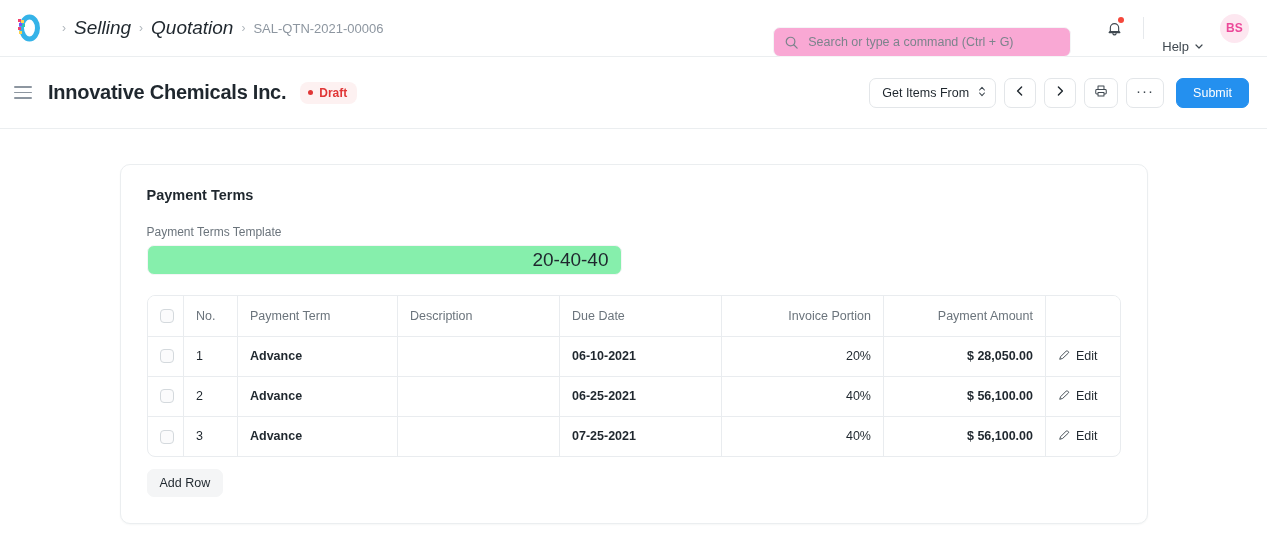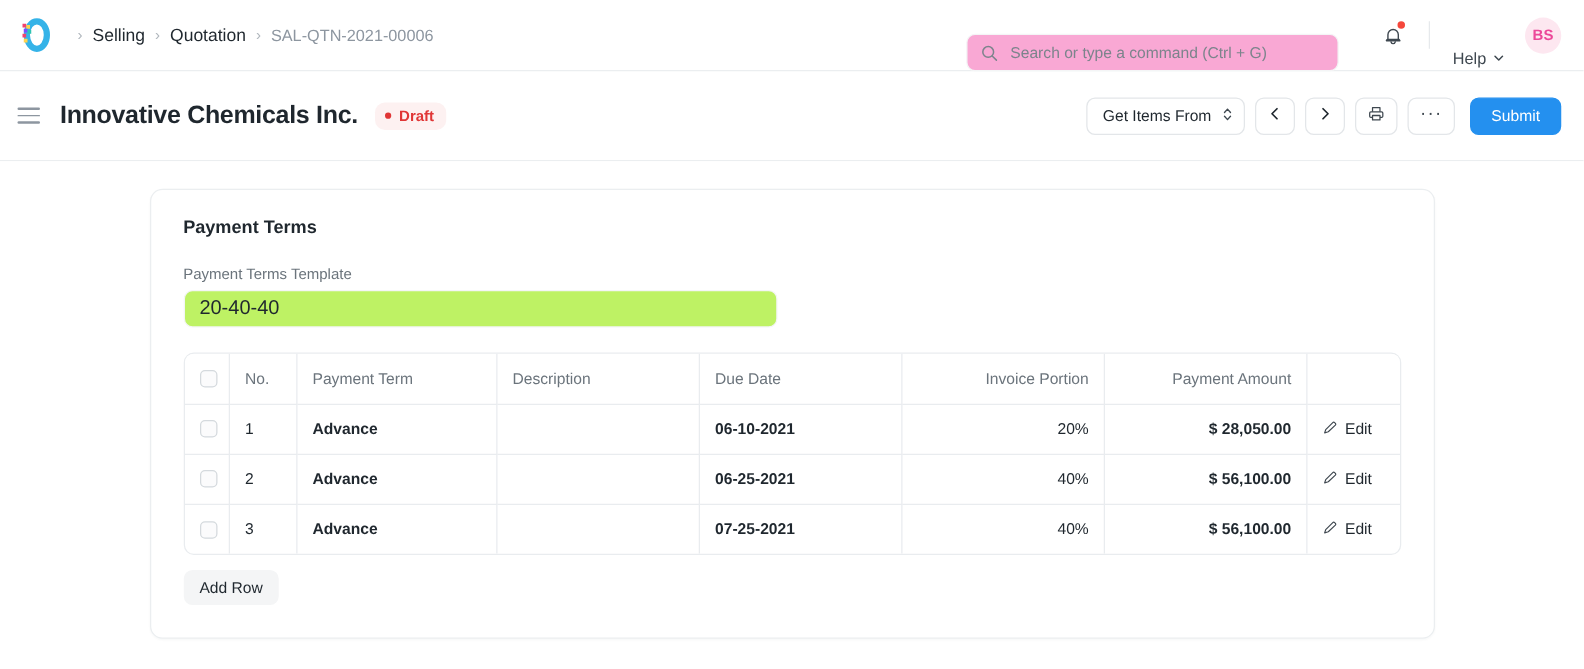--- a/index.html
+++ b/index.html
@@ -43,21 +43,22 @@
   }
   .bc-sep {
     color: #b0b7bd;
     font-size: 12px;
     margin: 0 8px;
     line-height: 1;
   }
   .bc-link {
     color: #1f272e;
     text-decoration: none;
-    font-size: 14px;
+    font-size: 19px;
+    font-style: italic;
   }
   .bc-current {
     color: #8d96a0;
     font-size: 13px;
   }
 
   .nav-right {
     margin-left: auto;
     display: flex;
     align-items: center;
@@ -230,21 +231,21 @@
   
   .page-body {
     background: #ffffff;
     height: calc(535px - 57px - 72px);
     padding: 22px 0 0 0;
     overflow: hidden;
   }
 
   .form-card {
     width: 1028px;
-    margin: 0 auto;
+    margin: 13px auto;
     background: #ffffff;
     border: 1px solid #ebeef0;
     border-radius: 10px;
     padding: 22px 26px 26px 26px;
     box-shadow: 0 1px 2px rgba(25,39,52,0.04);
   }
 
   .section-title {
     font-size: 14.5px;
     font-weight: 700;
@@ -254,29 +255,30 @@
 
   .field-label {
     font-size: 12px;
     color: #6b747c;
     margin-bottom: 6px;
   }
 
   .field-control {
     width: 475px;
     height: 30px;
-    background: #bef264;
+    background: #86efac;
     border: 1px solid #f4f5f6;
     border-radius: 7px;
     font-family: "Liberation Sans", sans-serif;
-    font-size: 16px;
+    font-size: 19px;
     color: #1f272e;
     padding: 0 12px;
     outline: none;
     margin-bottom: 20px;
+    text-align: right;
   }
 
   
   .grid-wrap {
     border: 1px solid #e9ecef;
     border-radius: 8px;
     overflow: hidden;
     background: #fff;
   }
 

